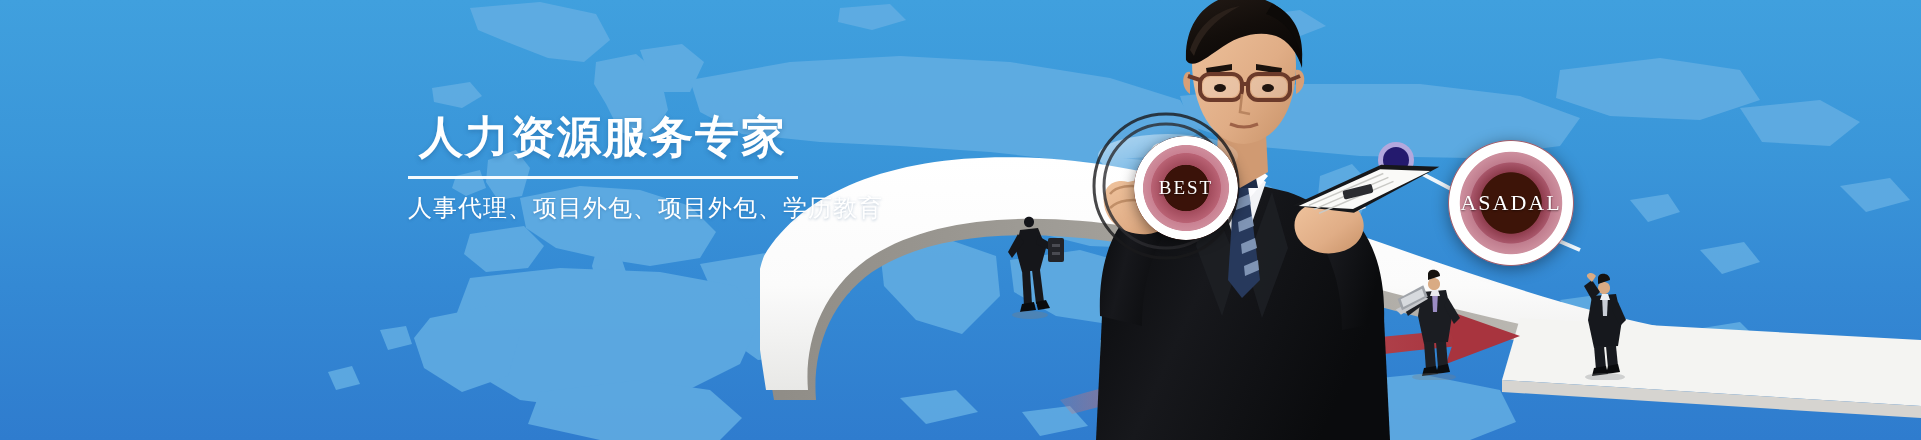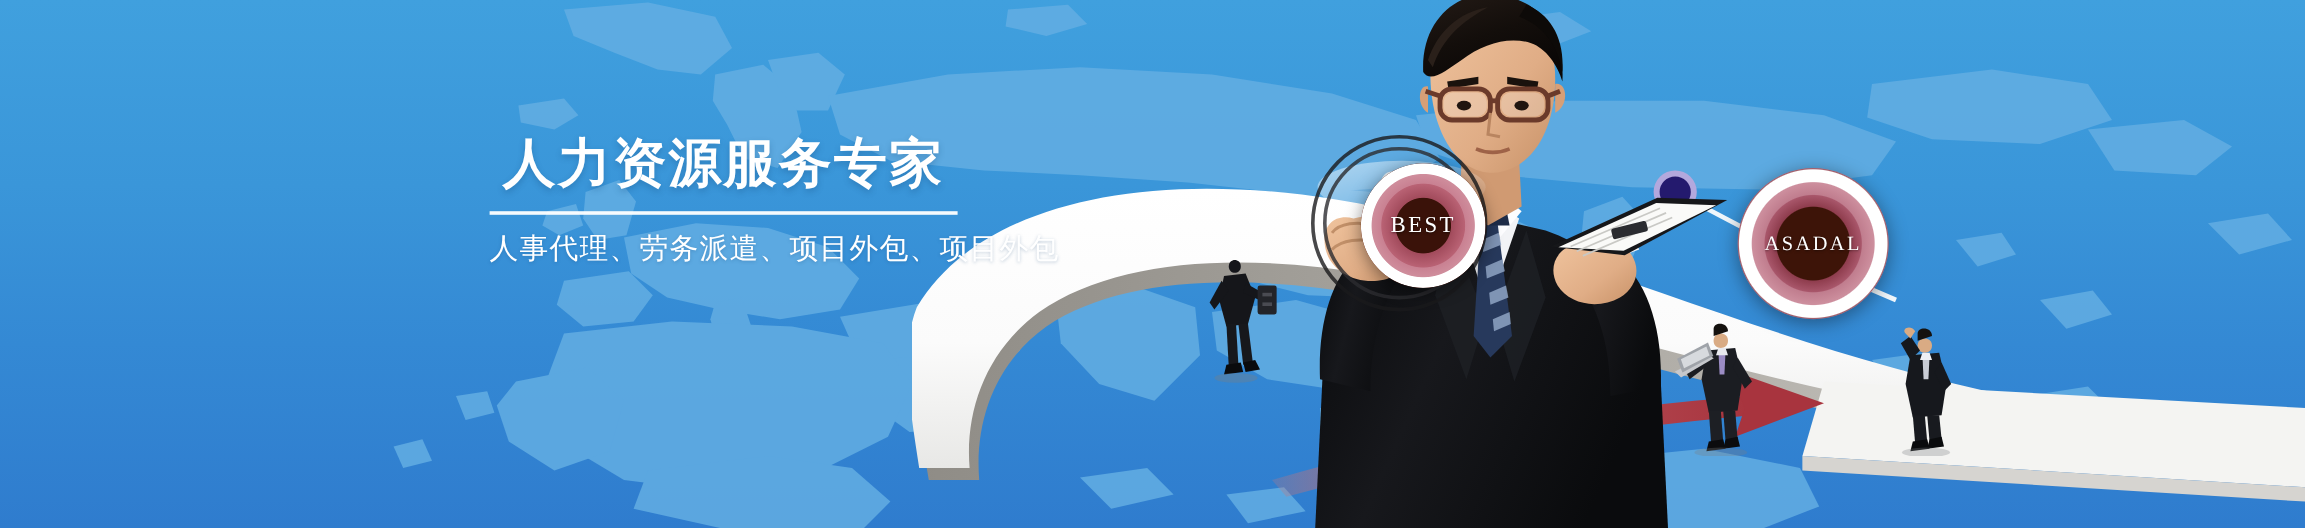--- a/index.html
+++ b/index.html
@@ -109,21 +109,21 @@
   #badge-asadal .rings {
     background:
       radial-gradient(circle at 50% 50%,
         #3d1408 0%, #3d1408 34%,
         #8f3d4e 35%, #a8566a 45%,
         #c07d8e 46%, #cd8f9e 57%,
         #ffffff 58%, #ffffff 69%,
         #a4606c 70%, #8d4a55 84%,
         #6d3a40 85%, #6d3a40 100%);
   }
-  #badge-asadal .lbl { font-size:17px; }
+  #badge-asadal .lbl { font-size:22px; }
 
   
   .figure { position:absolute; z-index:6; }
   #fig-briefcase { left:1000px; top:212px; width:64px; height:108px; }
   #fig-laptop    { left:1390px; top:262px; width:80px; height:118px; }
   #fig-lookout   { left:1570px; top:268px; width:66px; height:112px; }
 </style>
 </head>
 <body>
 
@@ -421,16 +421,16 @@
     <path d="M24,78 L34,78 L36,100 L26,102 Z" fill="#181a1f"></path>
     <path d="M36,78 L46,78 L48,98 L38,100 Z" fill="#181a1f"></path>
     <path d="M24,100 L36,98 L38,106 L22,108 Z" fill="#0a0b0d"></path>
     <path d="M38,98 L48,96 L50,104 L36,106 Z" fill="#0a0b0d"></path>
     <ellipse cx="35" cy="109" rx="20" ry="4" fill="#7c7d82" opacity=".3"></ellipse>
   </svg>
 
   <div id="textblock">
     <div id="headline">人力资源服务专家</div>
     <div id="divider"></div>
-    <div id="subline">人事代理、劳务派遣、项目外包、项目外包</div>
+    <div id="subline">人事代理、项目外包、项目外包、学历教育</div>
   </div>
 
 </div>
 
 </body></html>

